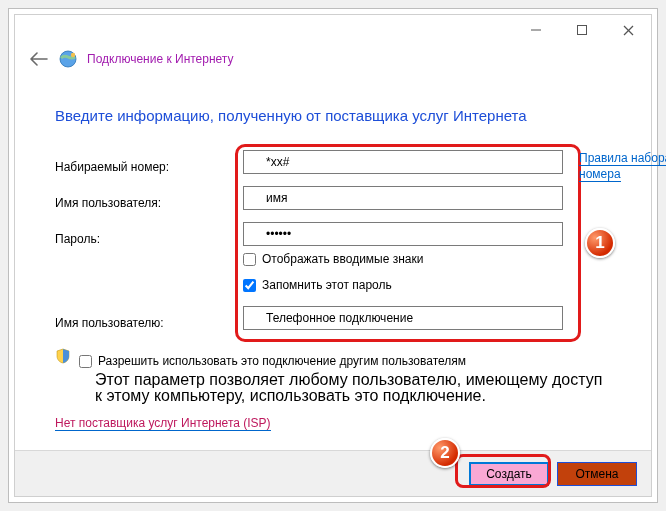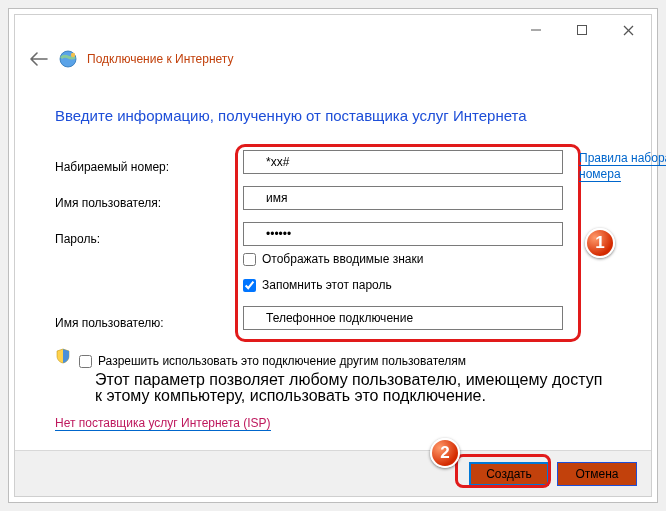--- a/index.html
+++ b/index.html
@@ -45,21 +45,21 @@
     align-items: center;
     gap: 10px;
     padding: 4px 14px 10px 14px;
   }
   .back-arrow {
     width: 20px; height: 20px;
     display: flex; align-items: center; justify-content: center;
     color: #6a6a6a;
   }
   .globe-icon { width: 18px; height: 18px; }
-  .header-title { font-size: 12px; color: #c2410c; }
+  .header-title { font-size: 12px; color: #a21caf; }
   .content {
     padding: 10px 40px 0 40px;
   }
   .headline {
     color: #1d4ed8;
     font-size: 15px;
     font-weight: 400;
     margin: 18px 0 26px 0;
   }
   .form { position: relative; }
@@ -152,21 +152,21 @@
   .btn {
     min-width: 80px; height: 24px;
     border: 1px solid #1d4ed8;
     background: #c2410c;
     font-family: inherit;
     font-size: 12px;
     padding: 0 12px;
     cursor: pointer;
   }
   .btn-primary {
-    background: #c2410c;
+    background: #f9a8d4;
     border: 2px solid #0078d7;
   }
   .red-box-2 {
     position: absolute;
     right: 100px; bottom: 8px;
     width: 96px; height: 34px;
     border: 3px solid #e11a1a;
     border-radius: 8px;
     pointer-events: none;
   }

